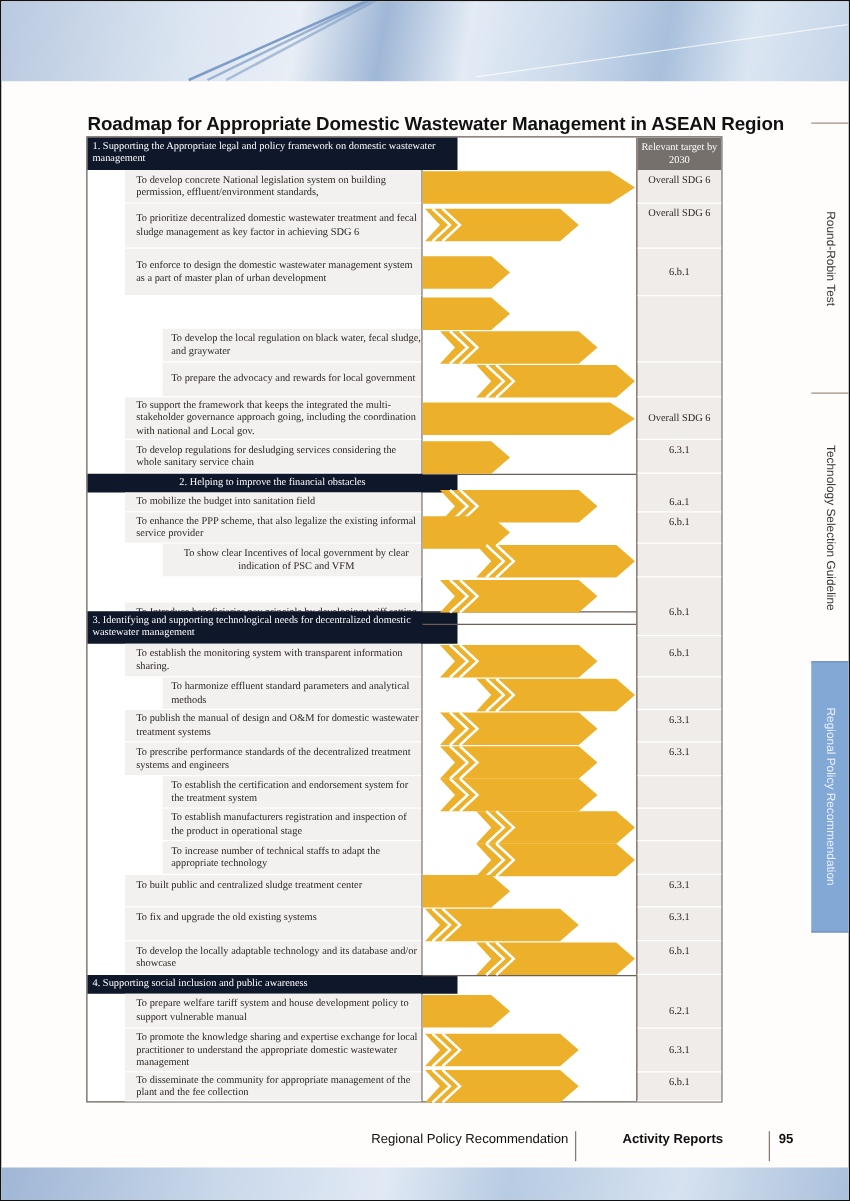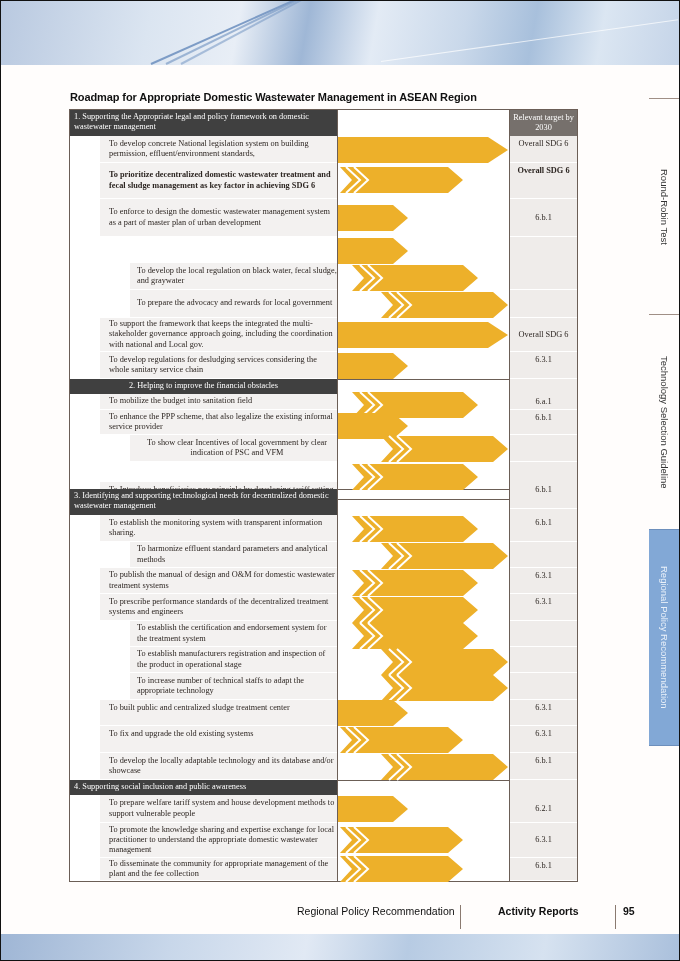--- a/index.html
+++ b/index.html
@@ -3,31 +3,31 @@
 <meta charset="utf-8">
 <style>
   html,body{margin:0;padding:0;}
   body{width:680px;height:961px;position:relative;overflow:hidden;background:#fff;font-family:"Liberation Sans",sans-serif;}
   .page{position:absolute;left:0;top:0;width:678px;height:959px;border:1px solid #111;background:#fffdfc;overflow:hidden;}
   .banner-top{position:absolute;left:0;top:0;width:678px;height:64px;
     background:linear-gradient(100deg,#b9c9e0 0%,#dbe5f1 22%,#e8eef6 35%,#9fb7d6 45%,#e3ebf5 55%,#c9d8ea 68%,#a8c0dc 78%,#dbe6f2 88%,#c5d4e8 100%);}
   .banner-top .streak{position:absolute;height:2px;background:#7d9cc6;transform-origin:left center;}
   .banner-bottom{position:absolute;left:0;bottom:0;width:678px;height:26px;
     background:linear-gradient(100deg,#9fb6d5 0%,#c8d7ea 25%,#e1e9f4 45%,#b7cbe3 60%,#d6e2f0 80%,#aac0dc 100%);}
-  .doc-title{position:absolute;left:69px;top:90px;font-size:11px;font-weight:bold;color:#111;letter-spacing:-0.1px;}
+  .doc-title{position:absolute;left:69px;top:90px;font-size:15px;font-weight:bold;color:#111;letter-spacing:-0.1px;}
   .table{position:absolute;left:68px;top:108px;width:509px;height:773px;border:1px solid #6b5e56;background:#fff;box-sizing:border-box;}
   .mid-col{position:absolute;left:267px;top:0;width:173px;height:771px;border-left:1px solid #6b5e56;border-right:1px solid #6b5e56;box-sizing:border-box;}
   .target-col{position:absolute;left:439px;top:0;width:68px;height:771px;background:#efecea;}
   .row{position:absolute;left:0;width:507px;box-sizing:border-box;}
   .row .txt{position:absolute;top:0;bottom:0;display:flex;align-items:center;font-family:"Liberation Serif",serif;font-size:8.3px;line-height:10.2px;color:#2d2622;background:#f3f1f0;padding-left:3px;box-sizing:border-box;border-bottom:1px solid #fff;}
   .row.l1 .txt{left:30px;width:237px;padding-left:9px;}
   .row.l2 .txt{left:60px;width:207px;padding-left:7px;}
   .row .tgt{position:absolute;left:440px;width:67px;top:0;bottom:0;display:flex;justify-content:center;align-items:flex-start;padding-top:3px;text-align:center;font-family:"Liberation Serif",serif;font-size:8.3px;line-height:10px;color:#2d2622;box-sizing:border-box;border-bottom:1px solid #fff;}
   .row .tgt.mid{align-items:center;padding-top:0;}
-  .section{position:absolute;left:0;width:267px;background:#404040;color:#fff;font-family:"Liberation Serif",serif;font-size:8.3px;line-height:10px;padding:2px 4px;box-sizing:border-box;}
+  .section{position:absolute;left:0;width:296px;background:#0f172a;color:#fff;font-family:"Liberation Serif",serif;font-size:8.3px;line-height:10px;padding:2px 4px;box-sizing:border-box;}
   .hdr-target{position:absolute;left:440px;top:0;width:67px;height:26px;background:#76706c;color:#fff;font-family:"Liberation Serif",serif;font-size:8.3px;line-height:10px;text-align:center;display:flex;align-items:center;justify-content:center;}
   .sep{position:absolute;left:268px;width:171px;height:1px;background:#6b5e56;}
   .side-tab{position:absolute;right:0;width:30px;display:flex;align-items:center;justify-content:center;}
   .side-tab span{writing-mode:vertical-rl;font-size:9.5px;color:#333;white-space:nowrap;}
   .side-tab.active{background:#82a8d6;border-top:1px solid #6d8fbc;border-bottom:1px solid #6d8fbc;}
   .side-tab.active span{color:#eaf1fa;}
   .side-line{position:absolute;right:0;width:30px;height:1px;background:#a08f86;}
   .footer{position:absolute;top:904px;font-size:10.5px;color:#111;}
   .footer-sep{position:absolute;top:904px;width:1px;height:24px;background:#8a7a70;}
 </style>
@@ -50,21 +50,21 @@
     <div class="mid-col"></div>
 
     <div class="hdr-target">Relevant target by 2030</div>
 
     <div class="section" style="top:0;height:26px;">1.  Supporting the Appropriate legal and policy framework on domestic wastewater management</div>
 
     <div class="row l1" style="top:26px;height:27px;">
       <div class="txt">To develop concrete National legislation system  on building permission, effluent/environment standards,</div>
       <div class="tgt">Overall SDG 6</div>
     </div>
-    <div class="row l1" style="top:53px;height:36px;font-weight:bold;">
+    <div class="row l1" style="top:53px;height:36px;">
       <div class="txt">To prioritize decentralized domestic wastewater treatment and fecal sludge management as key factor in achieving SDG 6</div>
       <div class="tgt">Overall SDG 6</div>
     </div>
     <div class="row l1" style="top:89px;height:38px;">
       <div class="txt">To enforce to design the domestic wastewater management system as a part of master plan of urban development</div>
       <div class="tgt mid">6.b.1</div>
     </div>
     <div class="row l2" style="top:180px;height:28px;">
       <div class="txt">To prepare the advocacy and rewards for local government</div>
       <div class="tgt"></div>
@@ -144,21 +144,21 @@
     </div>
     <div class="row l1" style="top:643px;height:27px;">
       <div class="txt">To develop the locally adaptable technology and its database and/or showcase</div>
       <div class="tgt">6.b.1</div>
     </div>
 
     <div class="section" style="top:670px;height:15px;">4.  Supporting social inclusion and public awareness</div>
     <div class="sep" style="top:670px;"></div>
 
     <div class="row l1" style="top:685px;height:28px;">
-      <div class="txt">To prepare welfare tariff system and house development methods to support vulnerable people</div>
+      <div class="txt">To prepare welfare tariff system and house development policy to support vulnerable manual</div>
       <div class="tgt mid">6.2.1</div>
     </div>
     <div class="row l1" style="top:713px;height:35px;">
       <div class="txt">To promote the knowledge sharing and expertise exchange for local practitioner to understand the appropriate domestic wastewater management</div>
       <div class="tgt mid">6.3.1</div>
     </div>
     <div class="row l1" style="top:748px;height:23px;">
       <div class="txt">To disseminate the community for appropriate management of the plant and the fee collection</div>
       <div class="tgt">6.b.1</div>
     </div>

